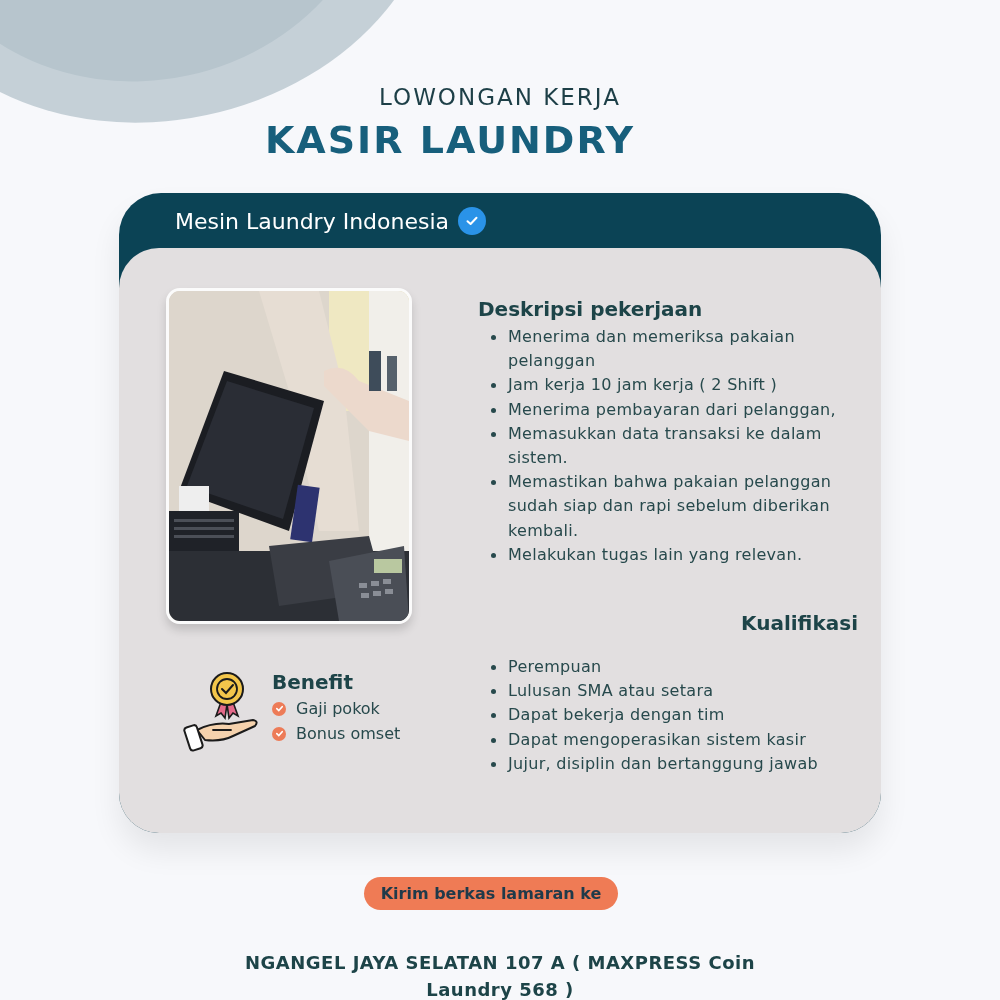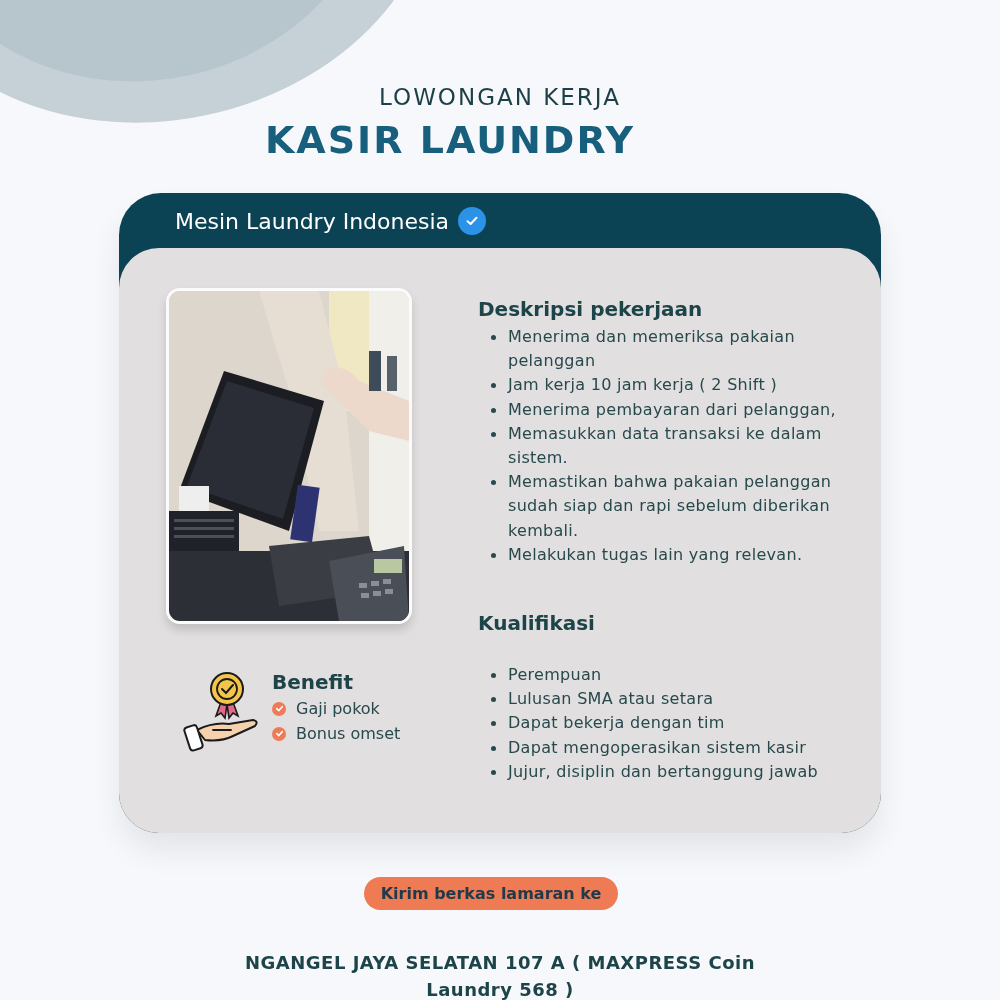--- a/index.html
+++ b/index.html
@@ -54,21 +54,21 @@
     position:relative; padding-left:30px; font-size:16px; line-height:24.2px;
     color:#27494c; letter-spacing:0.3px;
   }
   .list li::before {
     content:""; position:absolute; left:13px; top:10px; width:5px; height:5px;
     border-radius:50%; background:#27494c;
   }
   .desc { position:absolute; left:359px; top:49px; width:380px; }
   .qual { position:absolute; left:359px; top:363px; width:380px; }
   .desc .section-title { margin-bottom:4px; }
-  .qual .section-title { margin-bottom:28px; }
+  .qual .section-title { margin-bottom:20px;text-align:right; }
   .benefit { position:absolute; left:64px; top:416px; width:260px; height:100px; }
   .benefit-title { position:absolute; left:89px; top:6px; }
   .benefit-list { position:absolute; left:89px; top:32px; }
   .benefit-item { display:flex; align-items:center; height:25px; font-size:16px; color:#27494c; }
   .check {
     width:14px; height:14px; border-radius:50%; background:#ed7b57; margin-right:10px;
     display:inline-flex; align-items:center; justify-content:center;
   }
   .cta {
     position:absolute; left:364px; top:877px; width:254px; height:33px;

